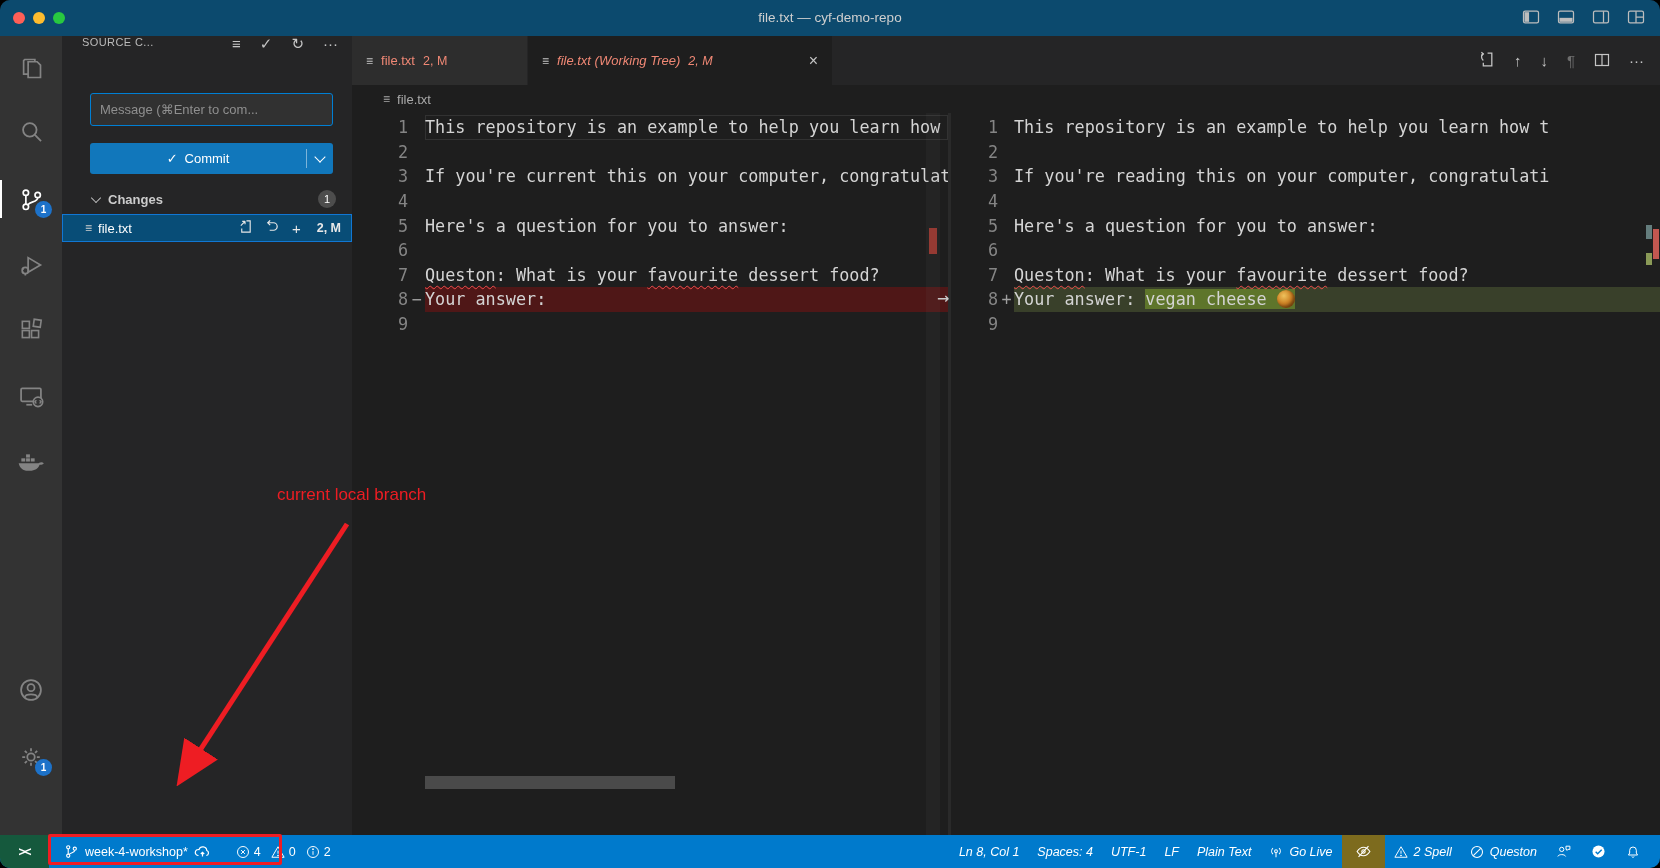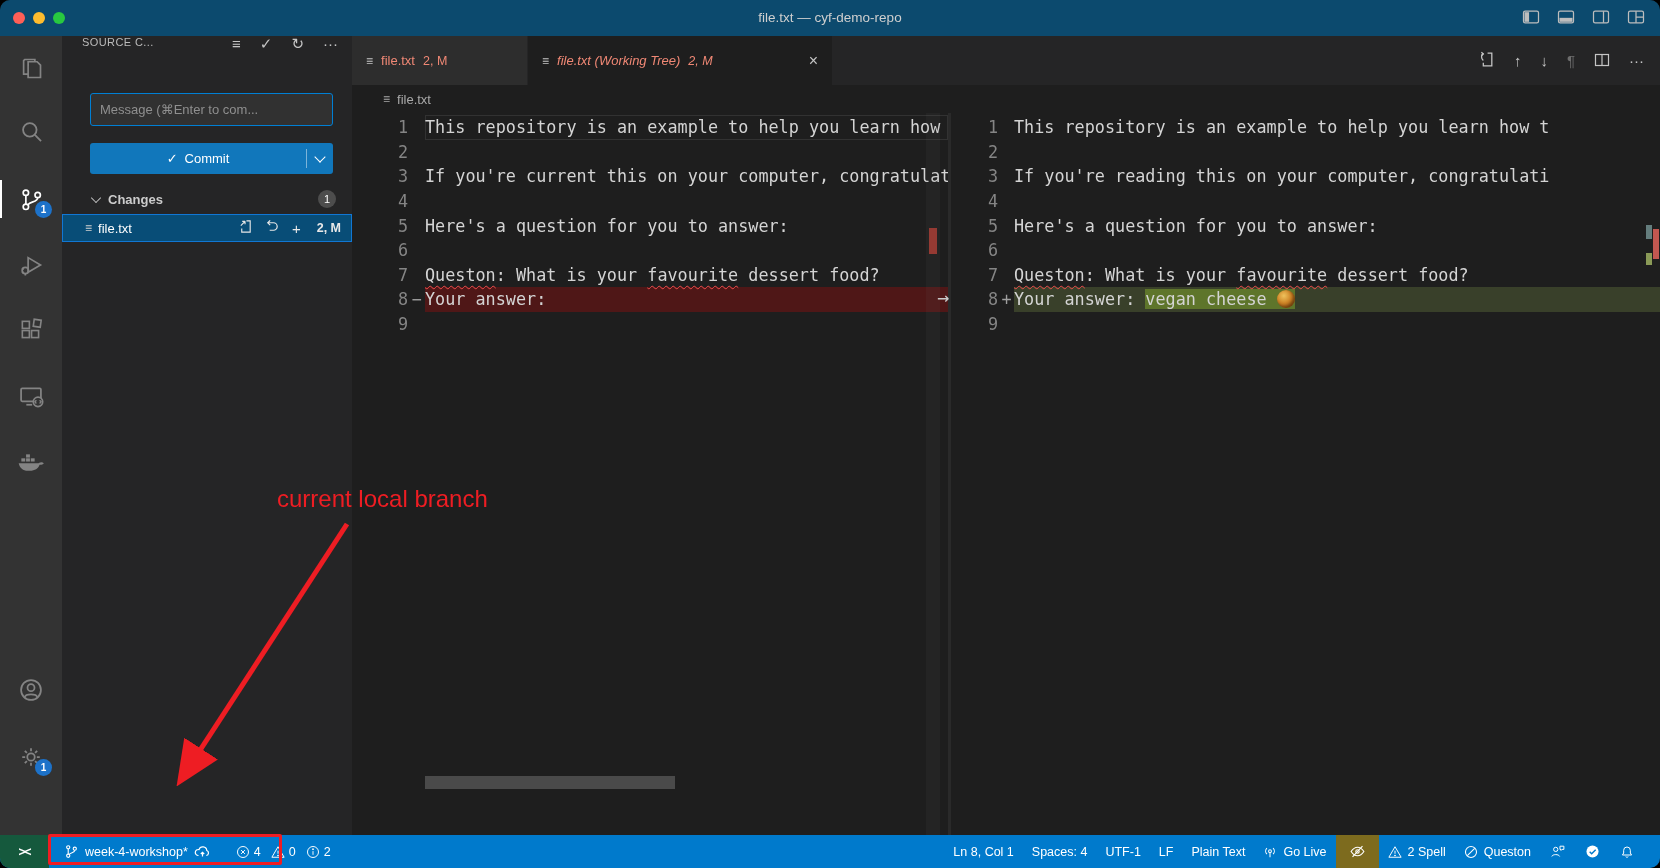--- a/index.html
+++ b/index.html
@@ -103,32 +103,32 @@
   .overview-right{position:absolute;right:0;top:0;width:15px;bottom:0;}
   .ov{position:absolute;}
   .hscroll{position:absolute;left:73px;top:663px;width:250px;height:13px;background:#4a4a4a;cursor:pointer;}
   .diff-arrow{position:absolute;left:585px;top:172px;width:30px;height:25px;color:#c8c8c8;
               font-size:20px;font-family:"DejaVu Sans Mono",monospace;cursor:pointer;}
 
   
   .statusbar{position:absolute;left:0;right:0;bottom:0;height:33px;background:#007acc;color:#fff;
              display:flex;align-items:stretch;font-size:12.5px;}
   .sb-left,.sb-right{display:flex;align-items:stretch;}
-  .sb-right{margin-left:auto;padding-right:16px;}
+  .sb-right{margin-left:auto;padding-right:10px;font-style:italic;}
   .sb-item{display:flex;align-items:center;gap:6px;padding:0 9px;cursor:pointer;white-space:nowrap;}
   .sb-remote{background:#15593d;width:49px;box-sizing:border-box;justify-content:center;
              font-weight:bold;font-size:12px;letter-spacing:-1px;}
   .sb-branch{padding-left:13px;margin-left:2px;}
   .sb-problems{gap:4px;margin-left:8px;}
   .sb-problems .num{margin-right:6px;}
   .sb-eye{background:#7d6b1e;padding:0 13px;}
   .sb-item svg{display:block;}
 
   
-  .anno-text{position:absolute;left:277px;top:485px;color:#ee1d23;font-size:24px;z-index:60;}
+  .anno-text{position:absolute;left:277px;top:485px;color:#ee1d23;font-size:17px;z-index:60;}
   .anno-rect{position:absolute;left:48px;top:834px;width:234px;height:31px;border:3px solid #ee1d23;
              border-radius:2px;box-sizing:border-box;z-index:60;pointer-events:none;}
   .anno-svg{position:absolute;left:0;top:0;z-index:60;pointer-events:none;}
 </style>
 </head>
 <body>
 
 <div class="window">
 
   <div class="titlebar">

